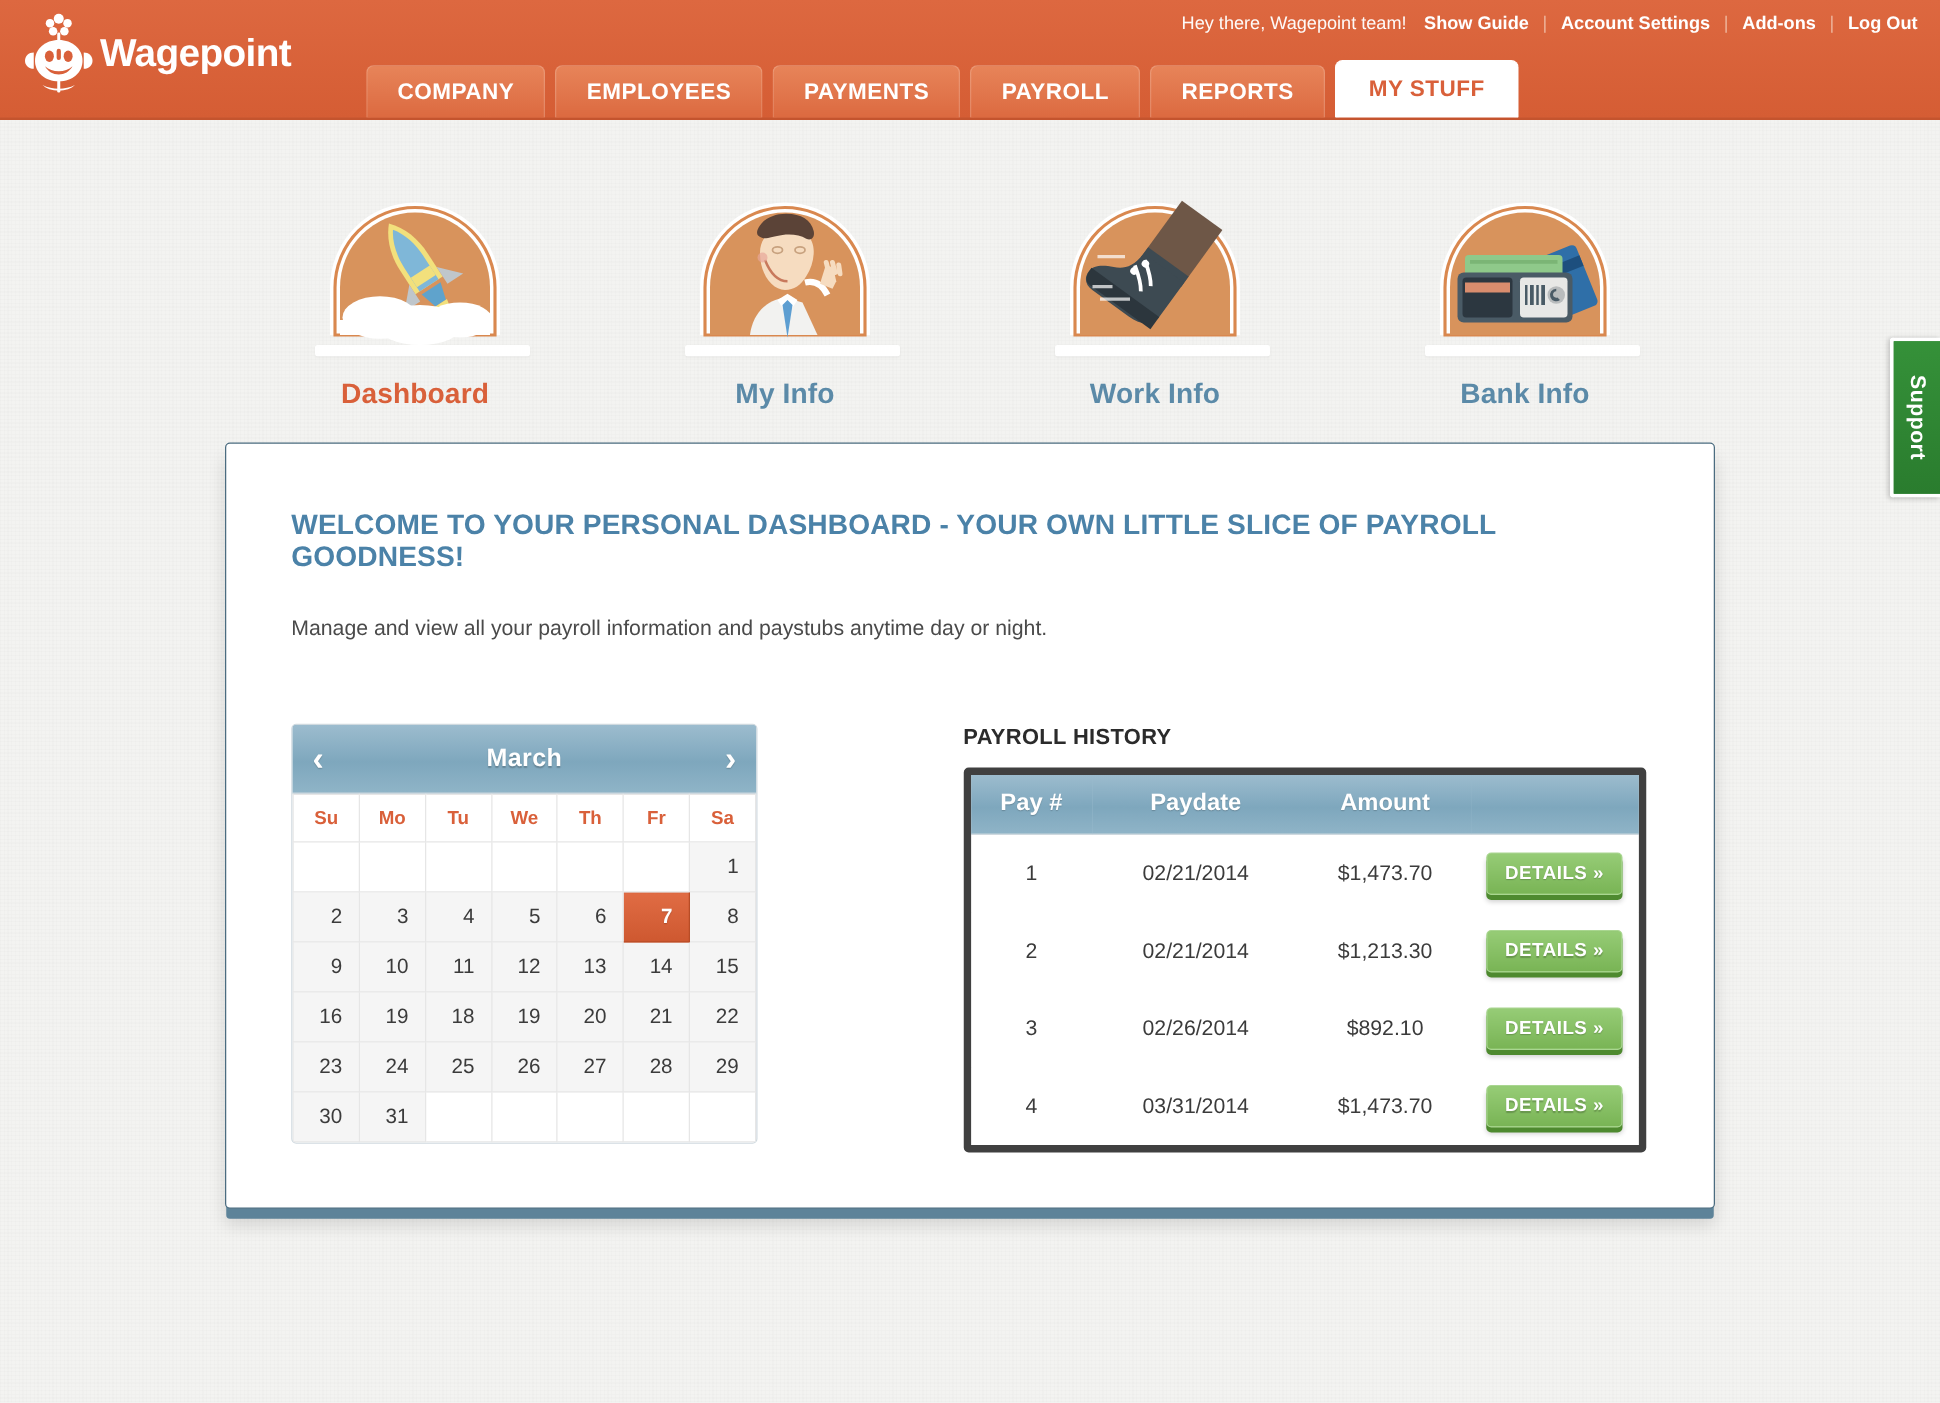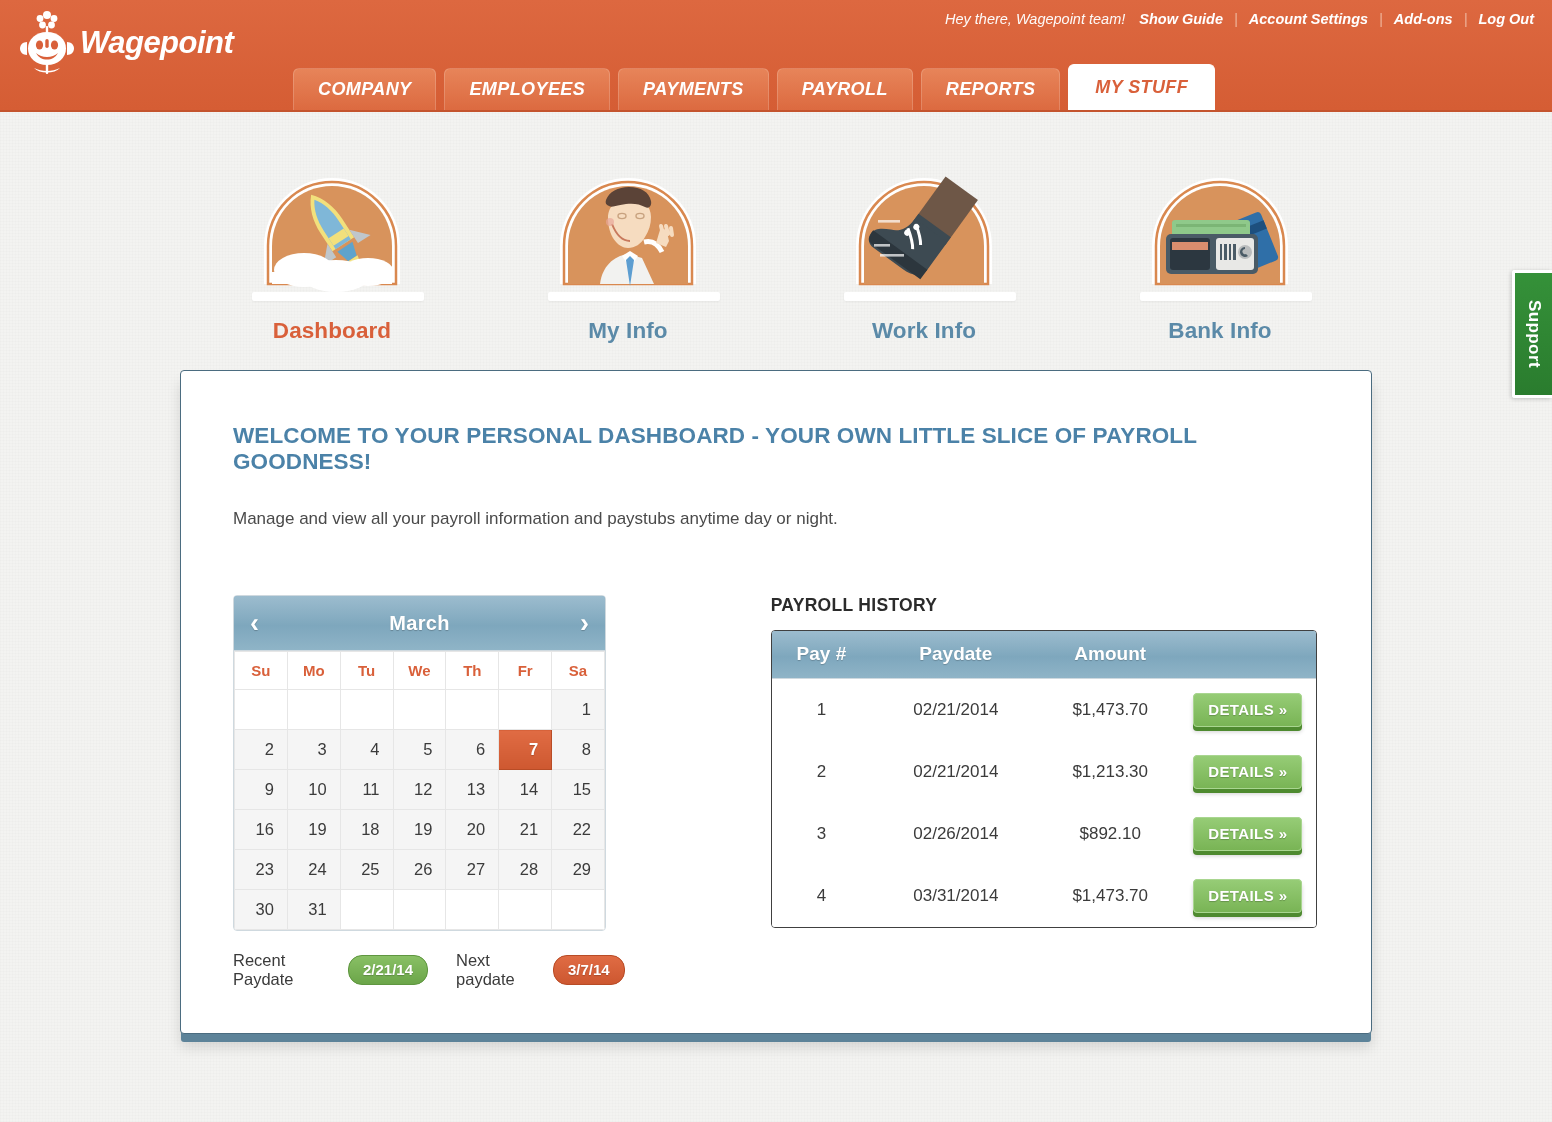--- a/index.html
+++ b/index.html
@@ -14,25 +14,24 @@
   body {
     background-color: #f3f3f1;
     background-image:
       repeating-linear-gradient(0deg, rgba(0,0,0,0.012) 0 1px, transparent 1px 3px),
       repeating-linear-gradient(90deg, rgba(0,0,0,0.012) 0 1px, transparent 1px 3px);
   }
 
   
   .topbar {
     position: relative;
-    height: 112px;
+    height: 96px;
     background: #d9603a;
     background-image: linear-gradient(180deg, #dd6840 0%, #d55d34 100%);
     border-bottom: 2px solid #c4542e;
-    font-style: italic;
   }
   .logo-wrap {
     position: absolute; left: 18px; top: 6px;
     display: flex; align-items: center; gap: 6px;
   }
   .logo-mark { width: 58px; height: 72px; display:block; }
   .logo-text {
     color: #ffffff;
     font-size: 31px;
     font-weight: bold;
@@ -233,21 +232,21 @@
   }
   .badge.orange {
     background: #d9603a;
     background-image: linear-gradient(180deg, #e06c44 0%, #cd5730 100%);
     border: 1px solid #b84c26;
   }
 
   
   .history {
     width: 546px;
-    border: 1px solid #404040;
+    border: 6px solid #404040;
     border-radius: 4px;
     background: #ffffff;
     overflow: hidden;
   }
   table.hist { width: 100%; border-collapse: collapse; }
   table.hist thead th {
     background: #86aec3;
     background-image: linear-gradient(180deg, #9cbcce 0%, #7ea7bd 55%, #8fb4c7 100%);
     color: #ffffff;
     font-size: 19px;
@@ -550,26 +549,20 @@
                 <td class="empty"></td>
                 <td class="empty"></td>
                 <td class="empty"></td>
                 <td class="empty"></td>
                 <td class="empty"></td>
               </tr>
             </tbody>
         </table>
       </div>
 
-      <div class="paydates">
-        <span class="pd-label">Recent Paydate</span>
-        <span class="badge green">2/21/14</span>
-        <span class="pd-label second">Next paydate</span>
-        <span class="badge orange">3/7/14</span>
-      </div>
     </div>
 
     <div class="col-right">
       <div class="section-title">PAYROLL HISTORY</div>
 
       <div class="history">
         <table class="hist">
           <thead>
             <tr>
               <th class="c1">Pay #</th>

